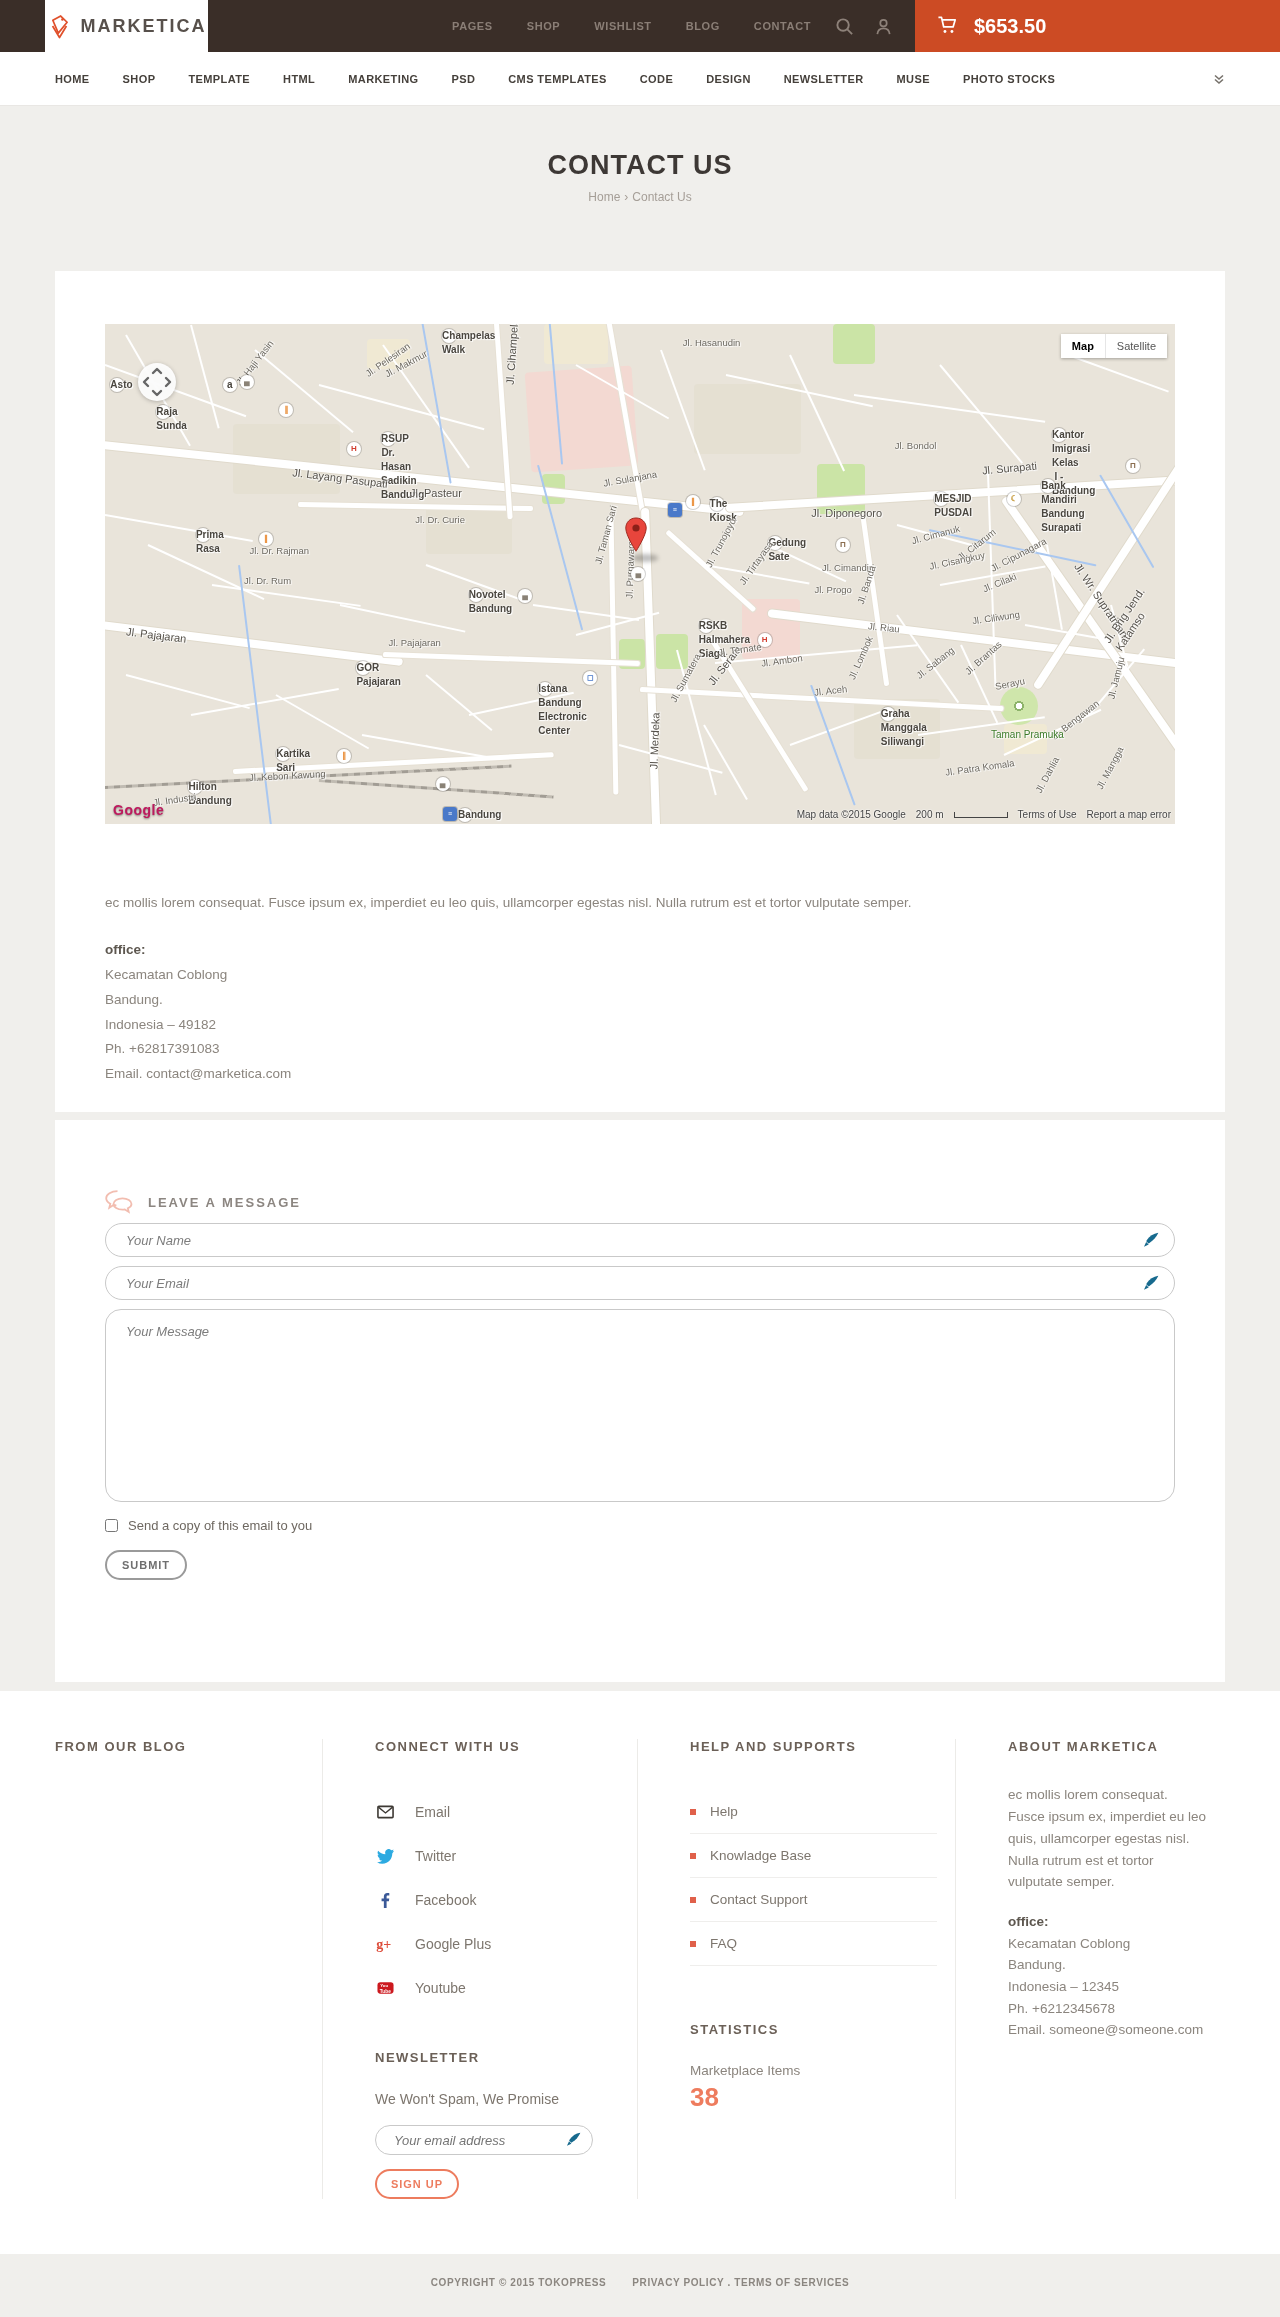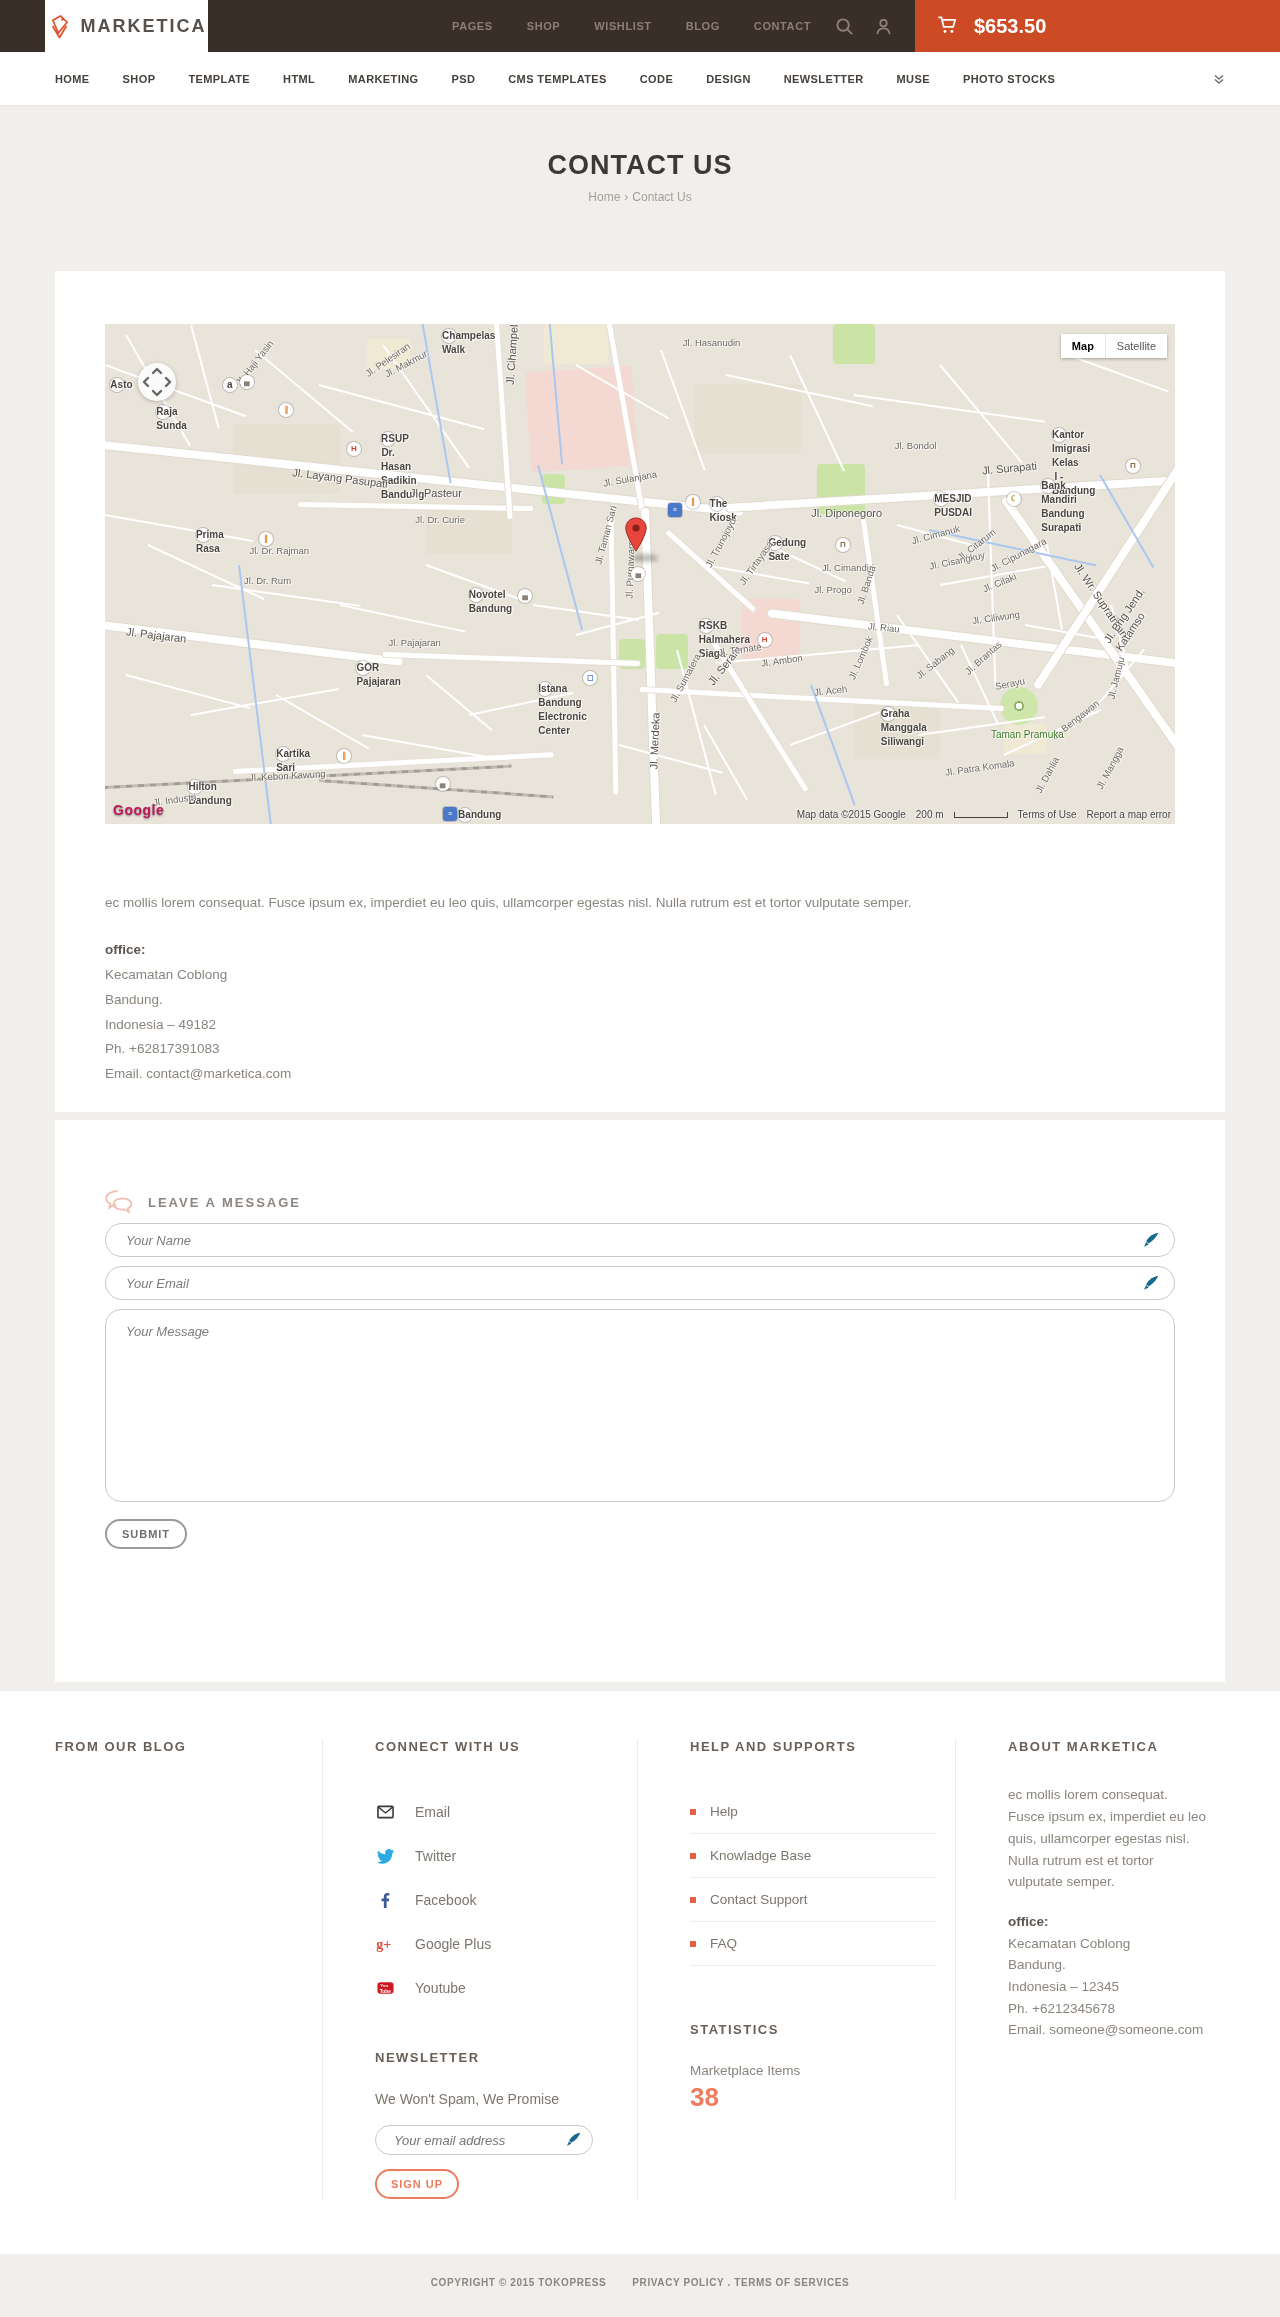--- a/index.html
+++ b/index.html
@@ -348,20 +348,24 @@
   </div>
   <div class="field">
     <input class="inp" type="text" placeholder="Your Email" style="">
     <span class="pen-wrap"><svg width="15" height="15" viewBox="0 0 16 16">
           <path fill="#176a8e" d="M15.2.8C10 1.6 5.6 4.4 2.9 8.9l-.5.9 2.4 2.4 1-.5C10.2 9 13.2 5 14.9 1.6z"></path>
           <path fill="#176a8e" d="M2.3 10.7 0 15.6l5-2.2z"></path>
         </svg></span>
   </div>
   <textarea class="ta" placeholder="Your Message" style=""></textarea>
 
+  <label class="check-row">
+    <input type="checkbox" style="">
+    <span>Send a copy of this email to you</span>
+  </label>
   <button class="submit-btn">SUBMIT</button>
 </div>
 
 <footer>
   <div class="footer-grid">
     <div class="fcol">
       <div class="fhead">FROM OUR BLOG</div>
     </div>
 
     <div class="fcol">

